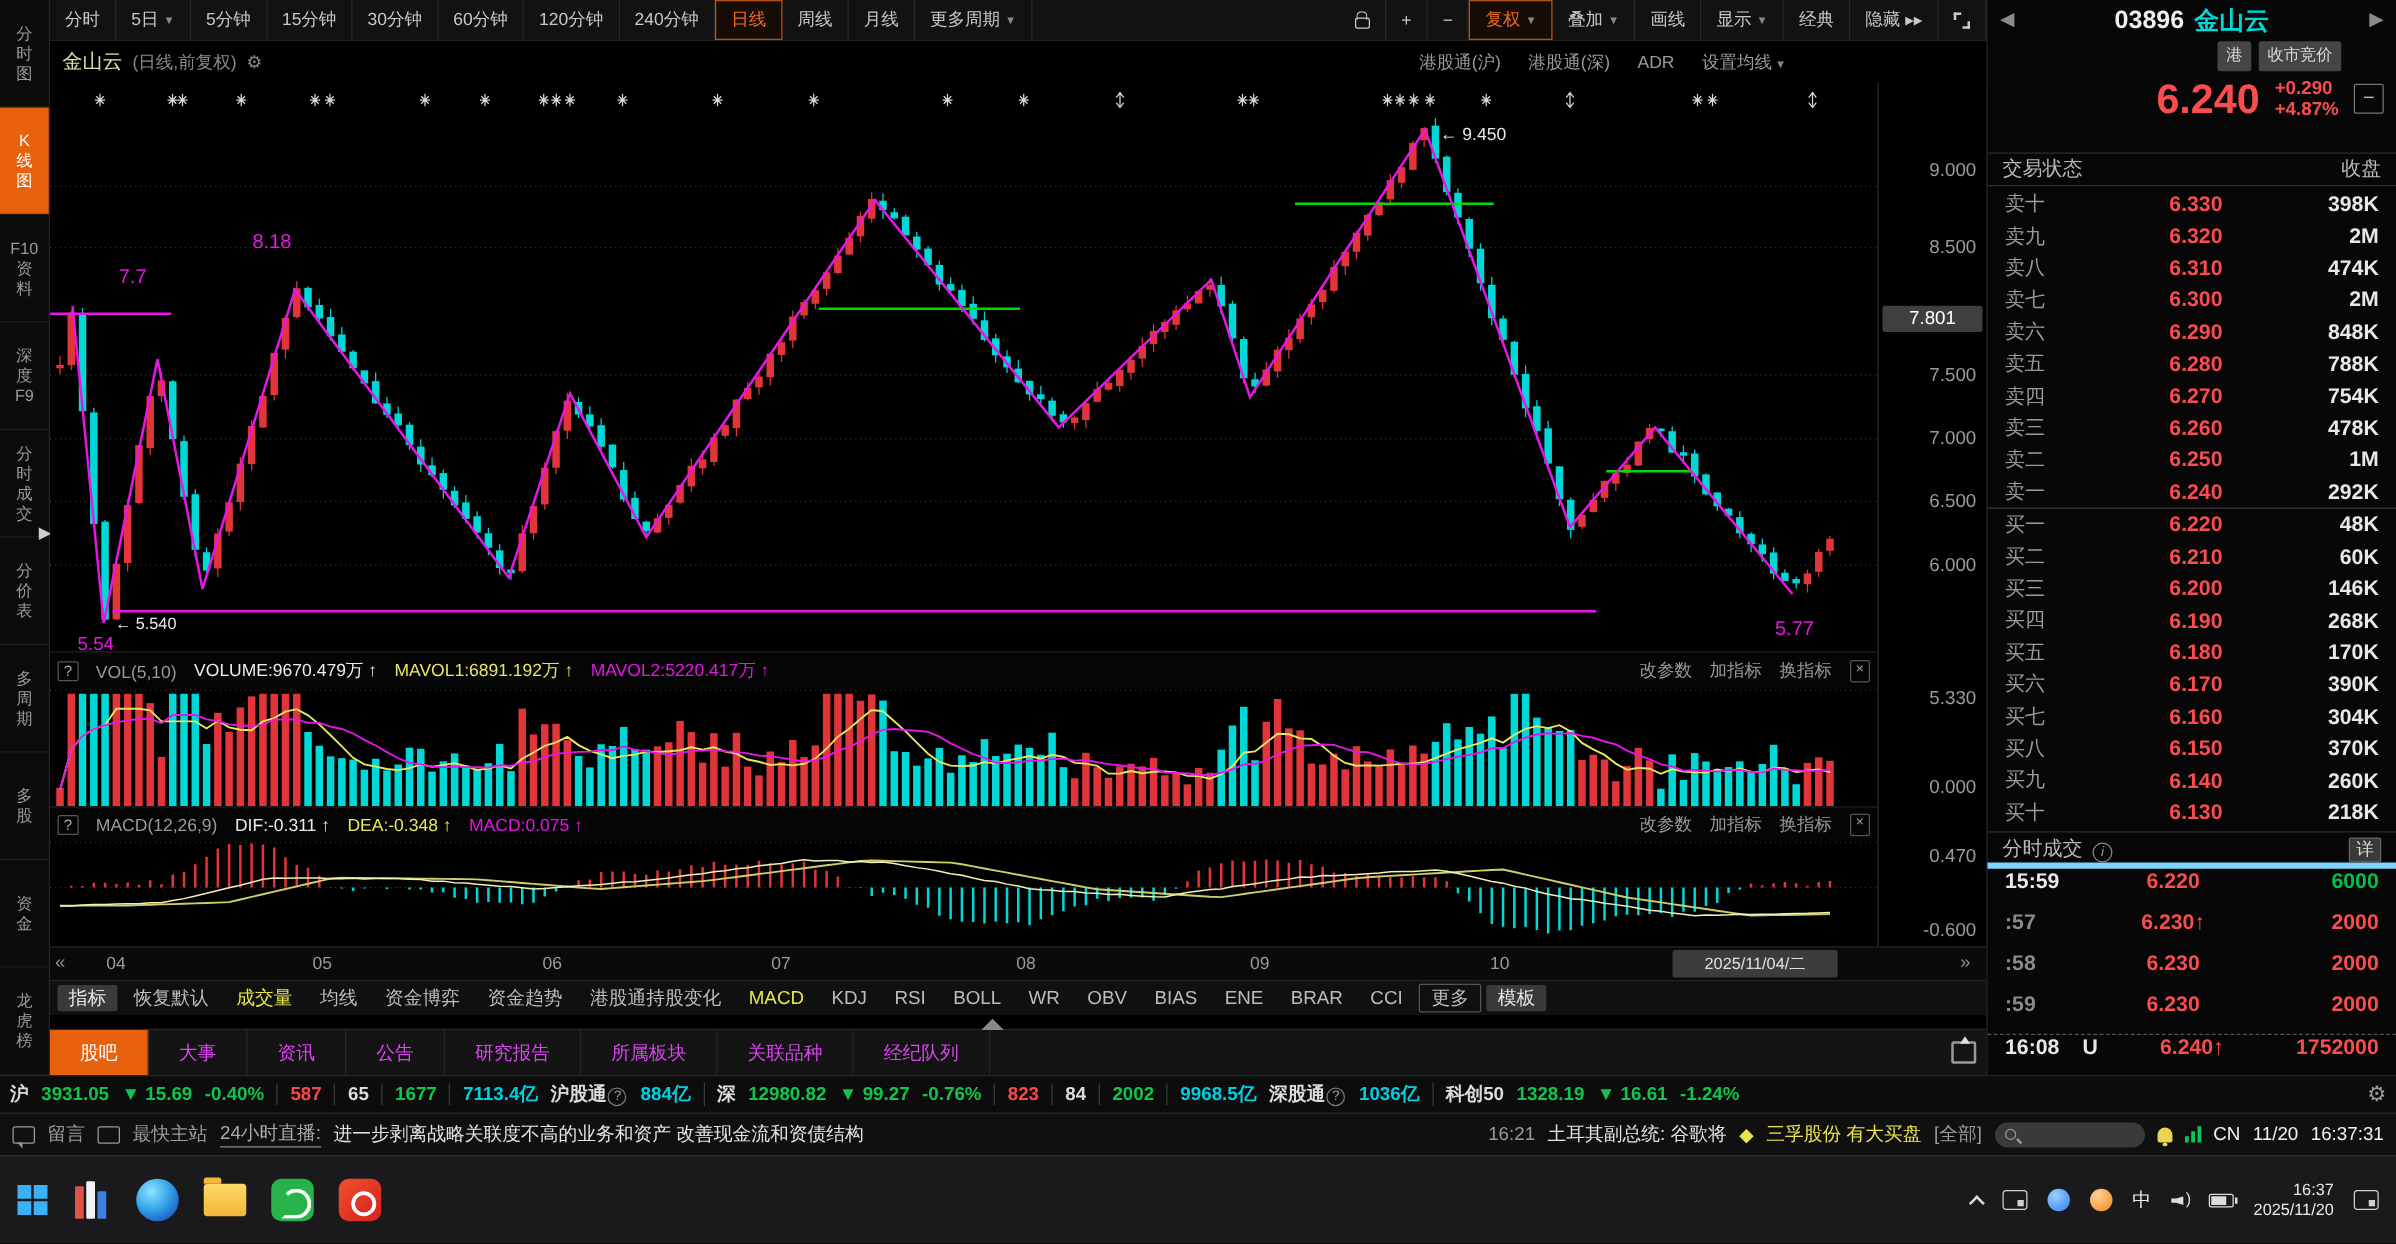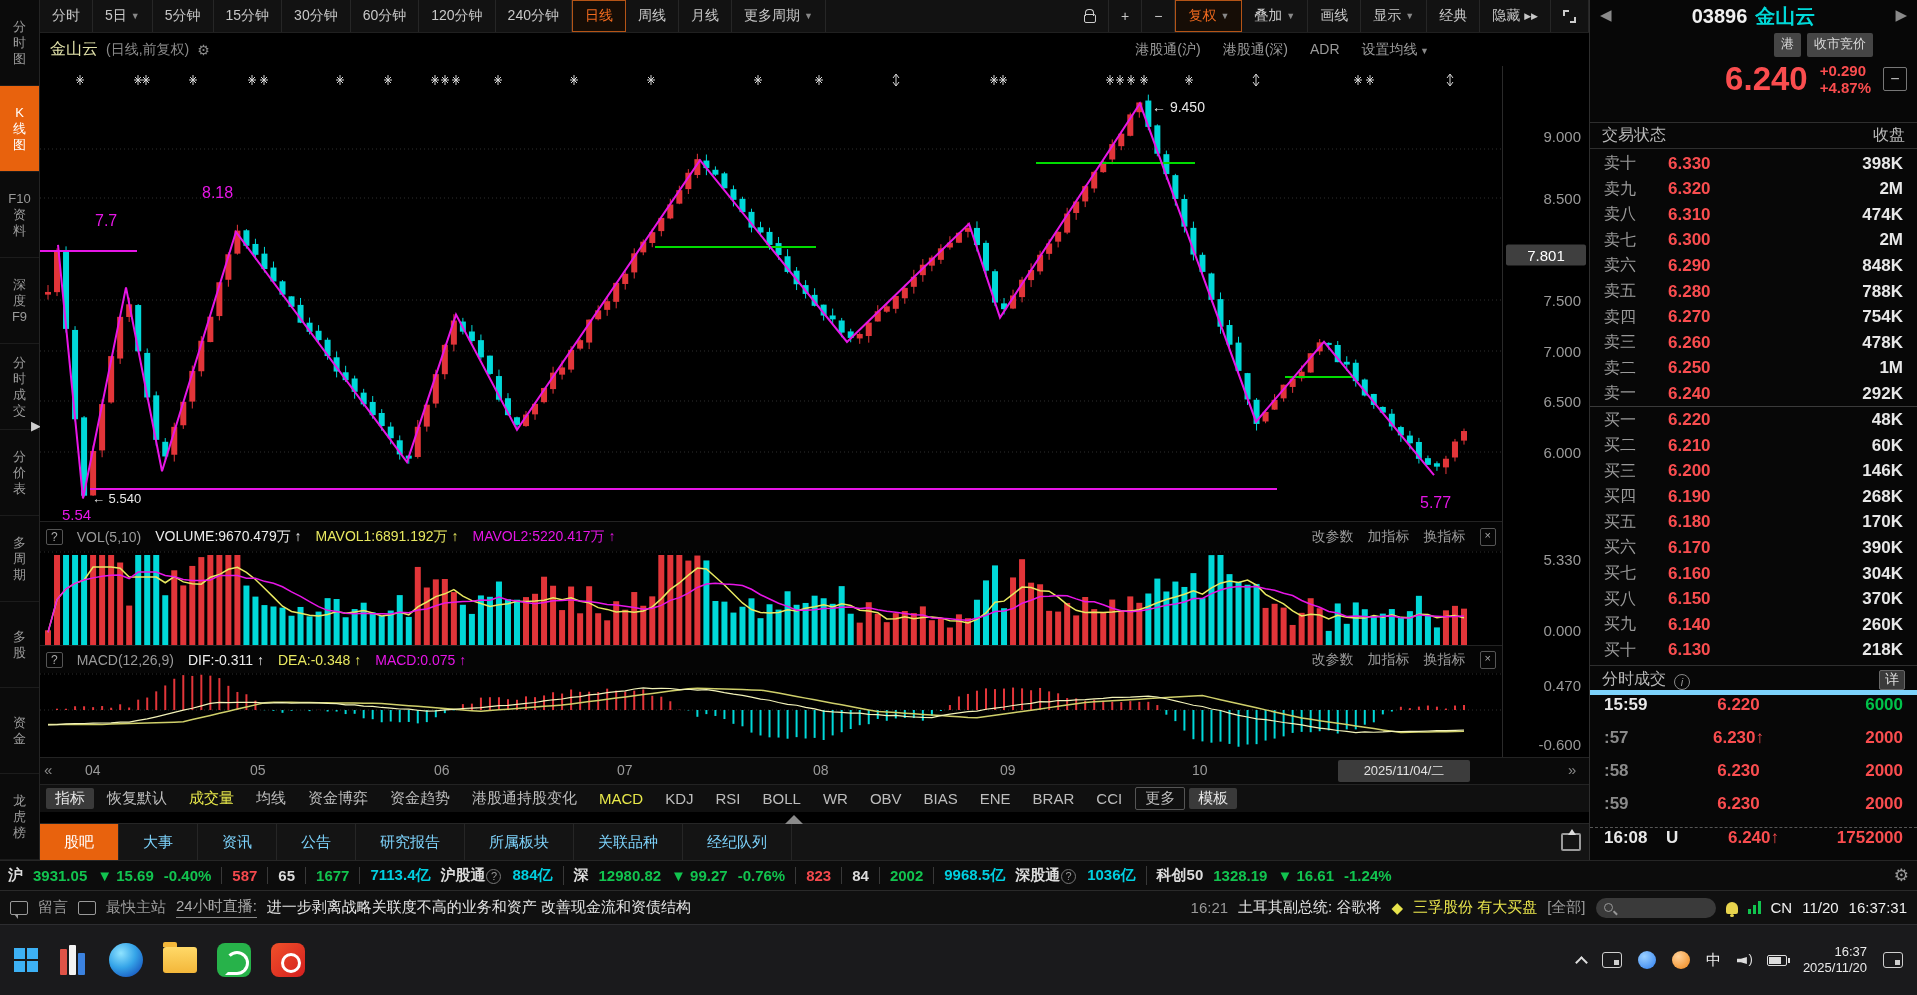--- a/index.html
+++ b/index.html
@@ -60,21 +60,21 @@
 
   .ind-bar { height:28px; display:flex; align-items:center; gap:4px; padding:0 6px; background:#101010;
     border-top:1px solid #232323; font-size:15px; color:#bdbdbd; }
   .ind-item { padding:1px 9px; cursor:pointer; white-space:nowrap; }
   .ind-item.boxed { background:#3a3a3a; color:#e8e8e8; border-radius:2px; }
   .ind-item.activeY { color:#e8e84a; }
   .ind-item.bordered { border:1px solid #555; border-radius:2px; }
 
   .tabs-row { height:37px; margin-top:11px; display:flex; align-items:stretch; background:#141414;
     border-top:1px solid #262626; position:relative; }
-  .tab { padding:0 24px; display:flex; align-items:center; font-size:15px; color:#7dd3fc;
+  .tab { padding:0 24px; display:flex; align-items:center; font-size:15px; color:#d946ef;
     border-right:1px solid #262626; cursor:pointer; }
   .tab.active { background:#e8620d; color:#fff; }
   .tabs-handle { position:absolute; top:-9px; left:745px; width:0; height:0;
     border-left:9px solid transparent; border-right:9px solid transparent; border-bottom:9px solid #8a8a8a; }
   .share-icon { margin-left:auto; margin-right:8px; align-self:center; width:20px; height:18px;
     border:2px solid #9a9a9a; border-radius:2px; position:relative; cursor:pointer; }
   .share-icon::before { content:""; position:absolute; left:5px; top:-6px; width:0; height:0;
     border-left:4px solid transparent; border-right:4px solid transparent; border-bottom:6px solid #ddd; }
 
   
@@ -88,21 +88,21 @@
   .qp-price-row { height:44px; display:flex; align-items:center; justify-content:flex-end; gap:12px; padding:0 10px; }
   .qp-price { color:#fa4d4f; font-size:33px; font-weight:bold; }
   .qp-chg { display:flex; flex-direction:column; color:#fa4d4f; font-size:15px; font-weight:bold; line-height:17px; }
   .qp-min { width:24px; height:24px; border:1px solid #777; border-radius:2px; color:#bbb; display:flex;
     align-items:center; justify-content:center; font-size:16px; cursor:pointer; }
   .qp-status { height:27px; display:flex; align-items:center; justify-content:space-between; padding:0 12px;
     border-top:1px solid #2e2e2e; border-bottom:1px solid #2e2e2e; color:#b8b8b8;margin-top:21px; }
   .qp-quotes { flex:1; display:flex; flex-direction:column; padding:2px 0; }
   .q-row { flex:1; display:flex; align-items:center; padding:0 14px; }
   .q-row .lbl { width:64px; color:#9a9a9a; }
-  .q-row .prc { width:110px; color:#fa4d4f; font-weight:bold; font-size:17px; }
+  .q-row .prc { width:110px; text-align:right; color:#fa4d4f; font-weight:bold; font-size:17px; }
   .q-row .vol { flex:1; text-align:right; color:#e8e8e8; font-weight:bold; font-size:17px; }
   .q-divider { border-top:1px solid #3a3a3a; }
   .qp-trades-head { height:30px; display:flex; align-items:flex-end; gap:8px; padding:0 12px;
     border-top:1px solid #2e2e2e; border-bottom:5px solid #7dd3fc; color:#b8b8b8; }
   .info-icon { width:16px; height:16px; border:1px solid #888; border-radius:50%; color:#999; font-size:11px;
     display:flex; align-items:center; justify-content:center; font-style:italic; }
   .detail-btn { margin-left:auto; background:#3a3a3a; border:1px solid #666; color:#ddd; font-size:14px;
     padding:0 5px; border-radius:2px; cursor:pointer; }
   .qp-trades { display:flex; flex-direction:column; }
   .t-row { height:33px; display:flex; align-items:flex-start; padding:0 14px; font-weight:bold; font-size:17px; }

